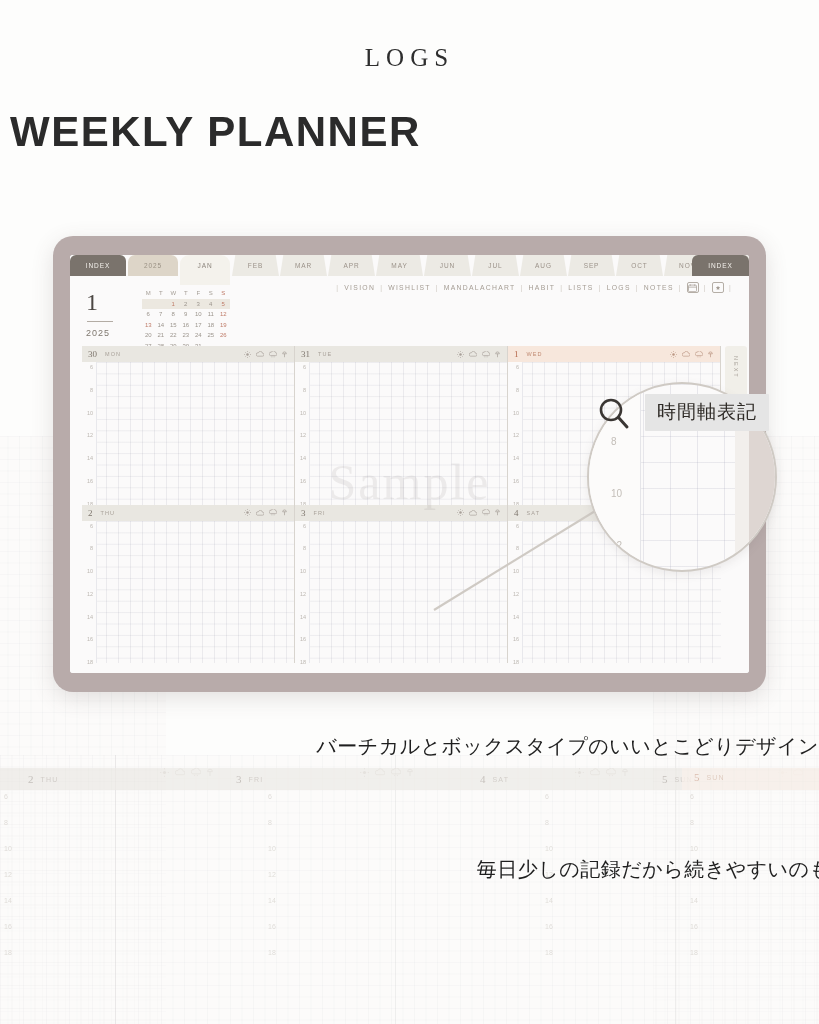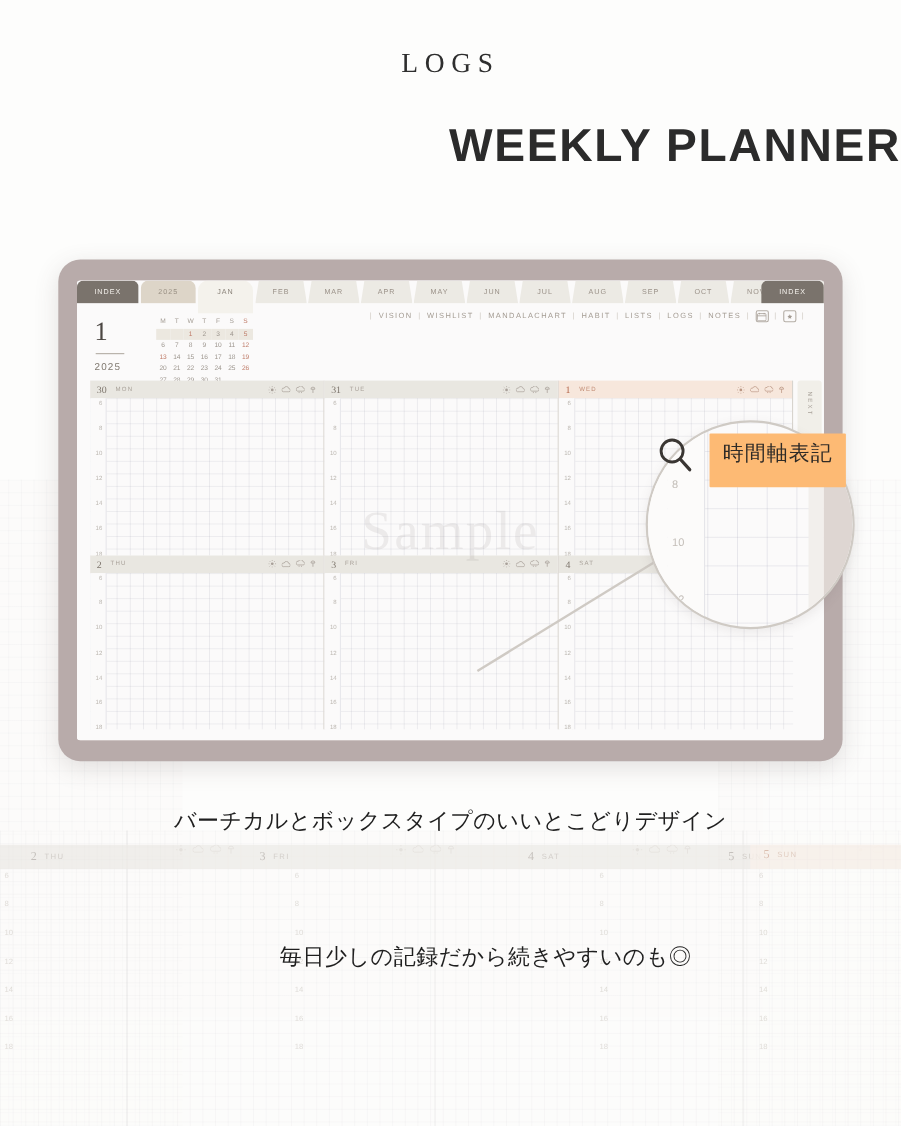--- a/index.html
+++ b/index.html
@@ -13,21 +13,21 @@
 
   
   .kicker {
     position: absolute; top: 44px; left: 0; width: 819px;
     text-align: center;
     font-family: "Liberation Serif", serif;
     font-size: 25px; letter-spacing: 6px; color: #2e2e2e;
   }
   .title {
     position: absolute; top: 108px; left: 0; width: 819px;
-    text-align: right;
+    text-align: left;
     font-family: "Liberation Sans", sans-serif;
     font-weight: 700; font-size: 42px; letter-spacing: 1.5px; color: #2b2b2b; padding-left: 10px;
   }
 
   
   .bg-page {
     position: absolute;
     background: #fcfbfa;
     opacity: .55;
   }
@@ -214,31 +214,31 @@
   .mag-rightedge { position: absolute; right: 0; top: 0; bottom: 0; width: 26px; background: #ded6d2; }
   .mag-rightedge2 { position: absolute; right: 26px; top: 0; bottom: 0; width: 14px; background: #f2efec; }
 
   .mag-stem {
     position: absolute; left: 432px; top: 500px; width: 172px; height: 112px;
     pointer-events: none;
   }
 
   .callout {
     position: absolute; left: 645px; top: 394px;
-    background: #fdba74; padding: 5px 12px 18px 12px; border-radius: 1px;
+    background: #e5e5e5; padding: 5px 12px 6px 12px; border-radius: 1px;
     font-family: Liberation Serif, serif; font-size: 19px; color: #2f2b27; letter-spacing: 1px;
     white-space: nowrap;
   }
   .mag-glass {
     position: absolute; left: 597px; top: 397px; width: 34px; height: 34px;
   }
 
   
   .copy {
-    position: absolute; left: 0; width: 819px; text-align: center;
+    position: absolute; left: 0; width: 819px; text-align: right;
     font-family: "Liberation Serif", serif; font-size: 20px; color: #1f1f1f; letter-spacing: .5px;
   }
   .copy.l1 { top: 733px; }
   .copy.l2 { top: 774px; }
   .copy.l3 { top: 815px; }
   .copy.l4 { top: 856px; margin-left: 32px; }
 
   svg { display: block; }
 </style>
 </head>

